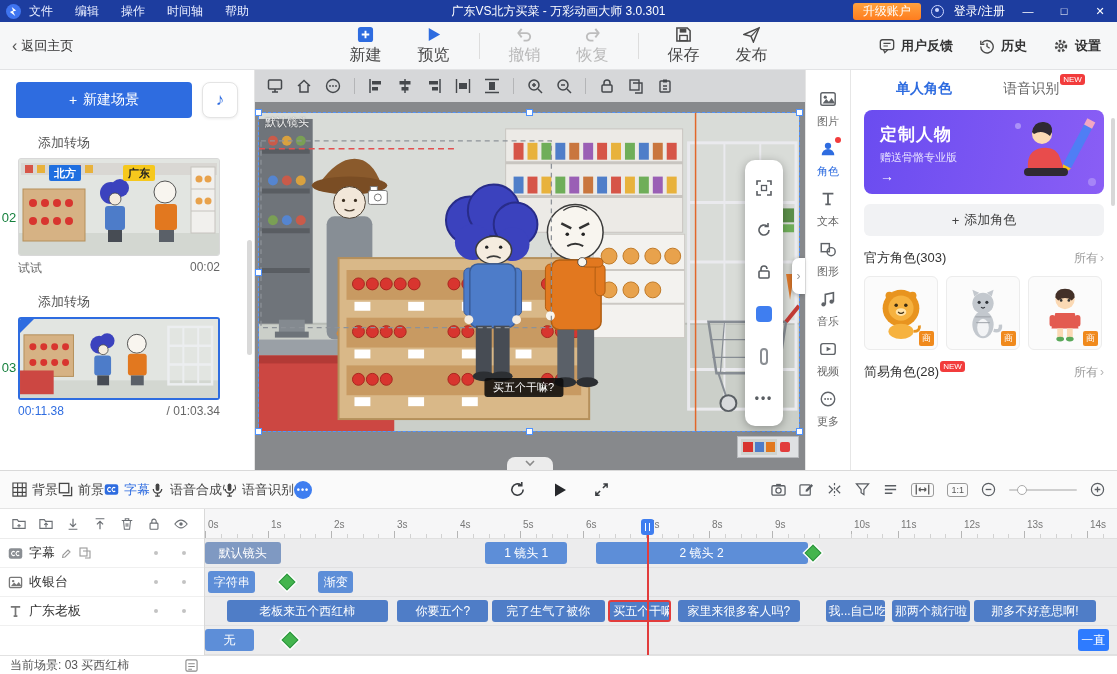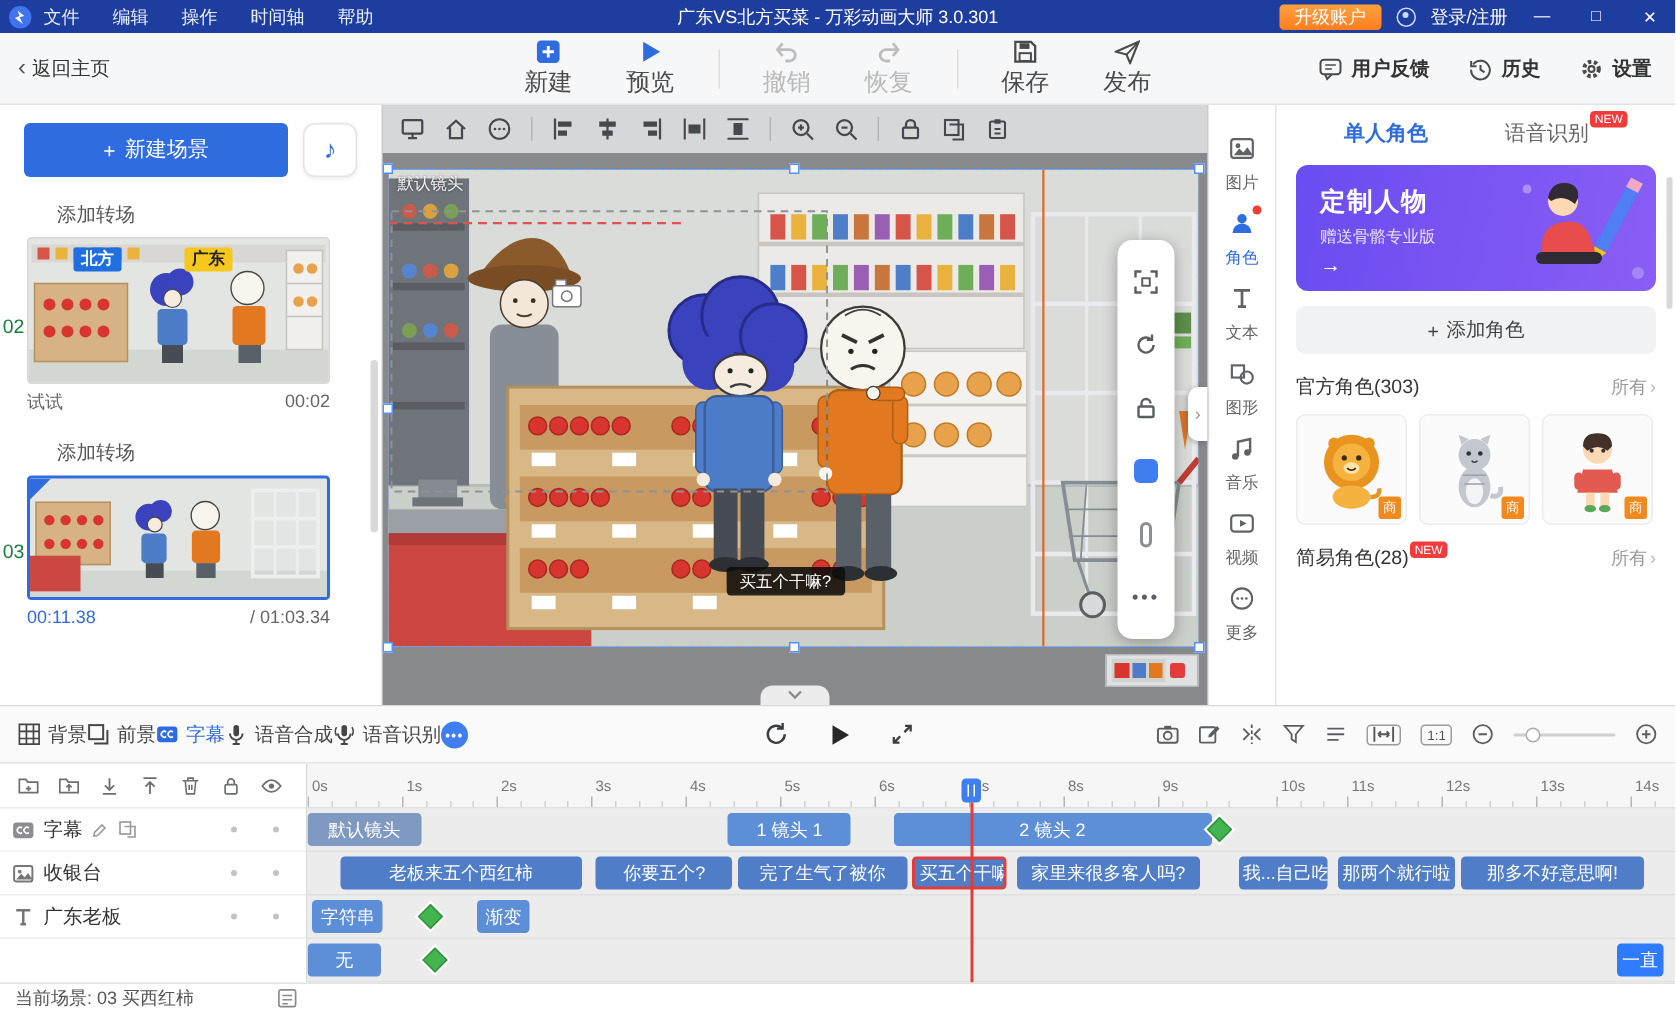--- a/index.html
+++ b/index.html
@@ -1097,35 +1097,35 @@
             <div class="tick-minor" style="left: 866.25px;"></div>
             <div class="tick-minor" style="left: 897.75px;"></div>
           </div>
         <div class="lane">
             <div class="clip cam-muted" style="left: 0px; width: 75.6px;">默认镜头</div>
             <div class="clip cam" style="left: 280.35px; width: 81.9px;">1 镜头 1</div>
             <div class="clip cam" style="left: 390.6px; width: 212px;">2 镜头 2</div>
             <div class="kf" style="left: 601.95px;"></div>
           </div>
         <div class="lane">
+            <div class="clip prop" style="left: 3.15px; width: 47.25px;">字符串</div>
+            <div class="clip prop" style="left: 113.4px; width: 34.65px;">渐变</div>
+            <div class="kf" style="left: 75.9px;"></div>
+          </div>
+        <div class="lane">
             <div class="clip sub" style="left: 22.05px; width: 160.65px;">老板来五个西红柿</div>
             <div class="clip sub" style="left: 192.15px; width: 91.35px;">你要五个?</div>
             <div class="clip sub" style="left: 286.65px; width: 113.4px;">完了生气了被你</div>
             <div class="clip sub selected" style="left: 403.2px; width: 63px;">买五个干嘛</div>
             <div class="clip sub" style="left: 472.5px; width: 122.85px;">家里来很多客人吗?</div>
             <div class="clip sub" style="left: 620.55px; width: 59.85px;">我...自己吃</div>
             <div class="clip sub" style="left: 686.7px; width: 78.75px;">那两个就行啦</div>
             <div class="clip sub" style="left: 768.6px; width: 122.85px;">那多不好意思啊!</div>
           </div>
         <div class="lane">
-            <div class="clip prop" style="left: 3.15px; width: 47.25px;">字符串</div>
-            <div class="clip prop" style="left: 113.4px; width: 34.65px;">渐变</div>
-            <div class="kf" style="left: 75.9px;"></div>
-          </div>
-        <div class="lane">
             <div class="clip prop" style="left: 0px; width: 49.14px;">无</div>
             <div class="clip always" style="left: 872.55px; width: 31.5px;">一直</div>
             <div class="kf" style="left: 79.05px;"></div>
           </div>
         <div class="playhead" id="playhead" style="left: 436.39px;">
           <div class="ph-handle"></div>
           <div class="ph-line"></div>
         </div>
       </div>
     </div>

